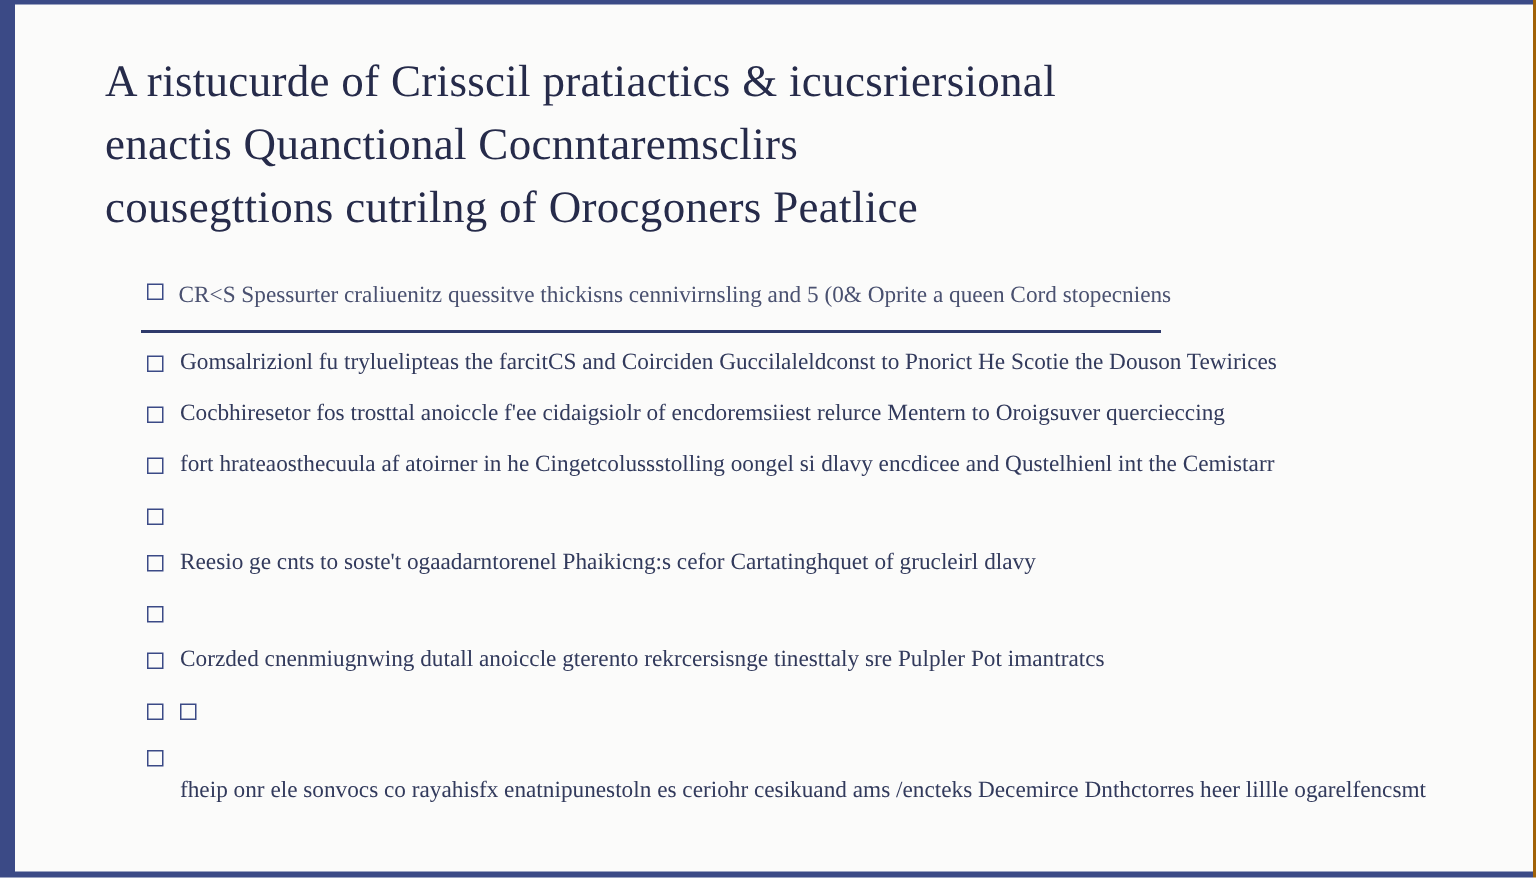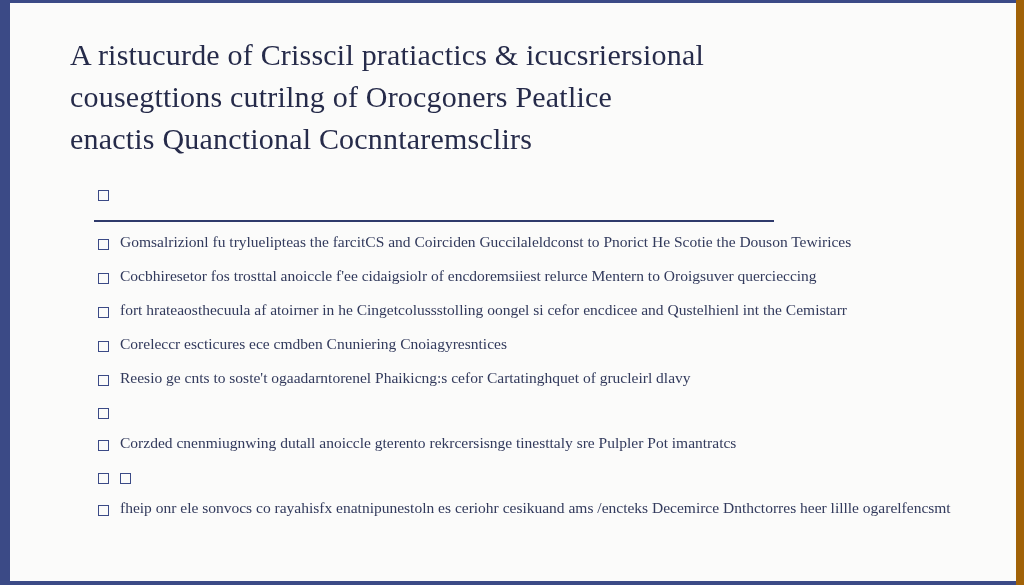--- a/index.html
+++ b/index.html
@@ -13,21 +13,21 @@
     font-family: "Liberation Serif", serif;
     overflow: hidden;
   }
   .slide {
     position: relative;
     width: 1024px;
     height: 585px;
     background: #fbfbfa;
     box-sizing: border-box;
     border-left: 10px solid #3b4a86;
-    border-right: 8px solid #a16207;
+    border-right: 2px solid #a16207;
     padding: 28px 48px 20px 44px;
   }
   .slide::after {
     content: "";
     position: absolute;
     left: 0; right: 0; bottom: 0;
     height: 4px;
     background: #3b4a86;
   }
   .slide::before {
@@ -69,21 +69,21 @@
     margin: 12px 0 10px 40px;
     width: 680px;
     height: 2px;
     background: #2f3a6b;
   }
   .bullets {
     margin: 6px 0 0 44px;
   }
   .bullet-row {
     display: flex;
-    align-items: center;
+    align-items: flex-start;
     margin-bottom: 14px;
     min-height: 17px;
   }
   .bullet-row .sq {
     flex: 0 0 auto;
     width: 9px;
     height: 9px;
     border: 1.5px solid #3b4a86;
     margin: 5px 11px 0 0;
   }
@@ -99,59 +99,59 @@
   }
   .bullet-row.empty .sq2 {
     width: 9px;
     height: 9px;
     border: 1.5px solid #3b4a86;
     margin-top: 5px;
   }
   .bullet-row.wrap .txt {
     white-space: normal;
     max-width: 880px;
+    margin-top: 22px;
   }
 </style>
 </head>
 <body>
 
 <div class="slide">
 
   <div class="title-block">
     <div class="title-line">A ristucurde of Crisscil pratiactics &amp; icucsriersional</div>
+    <div class="title-line">enactis Quanctional Cocnntaremsclirs</div>
     <div class="title-line">cousegttions cutrilng of Orocgoners Peatlice</div>
-    <div class="title-line">enactis Quanctional Cocnntaremsclirs</div>
   </div>
 
   <div class="subtitle">
-    <span class="bullet-sq"></span>
+    <span class="bullet-sq"></span><span>CR&lt;S Spessurter craliuenitz quessitve thickisns cennivirnsling and 5 (0&amp; Oprite a queen Cord stopecniens</span>
   </div>
 
   <div class="divider"></div>
 
   <div class="bullets">
 
     <div class="bullet-row">
       <div class="sq"></div>
       <div class="txt">Gomsalrizionl fu tryluelipteas the farcitCS and Coirciden Guccilaleldconst to Pnorict He Scotie the Douson Tewirices</div>
     </div>
 
     <div class="bullet-row">
       <div class="sq"></div>
       <div class="txt">Cocbhiresetor fos trosttal anoiccle f'ee cidaigsiolr of encdoremsiiest relurce Mentern to Oroigsuver quercieccing</div>
     </div>
 
     <div class="bullet-row">
       <div class="sq"></div>
-      <div class="txt">fort hrateaosthecuula af atoirner in he Cingetcolussstolling oongel si cefor encdicee and Qustelhienl int the Cemistarr</div>
+      <div class="txt">fort hrateaosthecuula af atoirner in he Cingetcolussstolling oongel si dlavy encdicee and Qustelhienl int the Cemistarr</div>
     </div>
 
     <div class="bullet-row">
       <div class="sq"></div>
-      <div class="txt">Coreleccr escticures ece cmdben Cnuniering Cnoiagyresntices</div>
     </div>
 
     <div class="bullet-row">
       <div class="sq"></div>
       <div class="txt">Reesio ge cnts to soste't ogaadarntorenel Phaikicng:s cefor Cartatinghquet of grucleirl dlavy</div>
     </div>
 
     <div class="bullet-row">
       <div class="sq"></div>
     </div>

